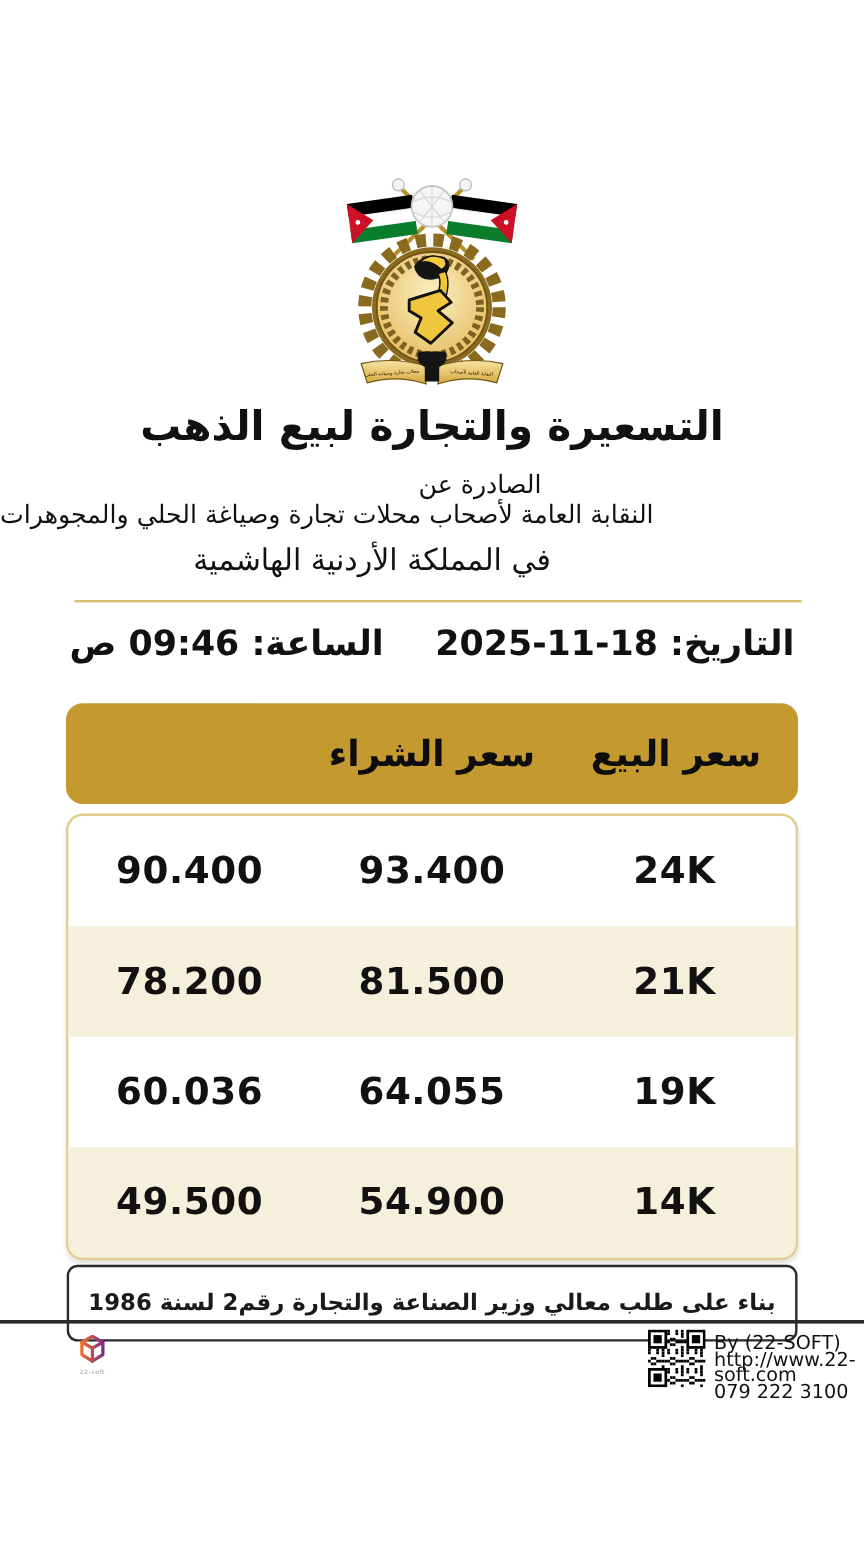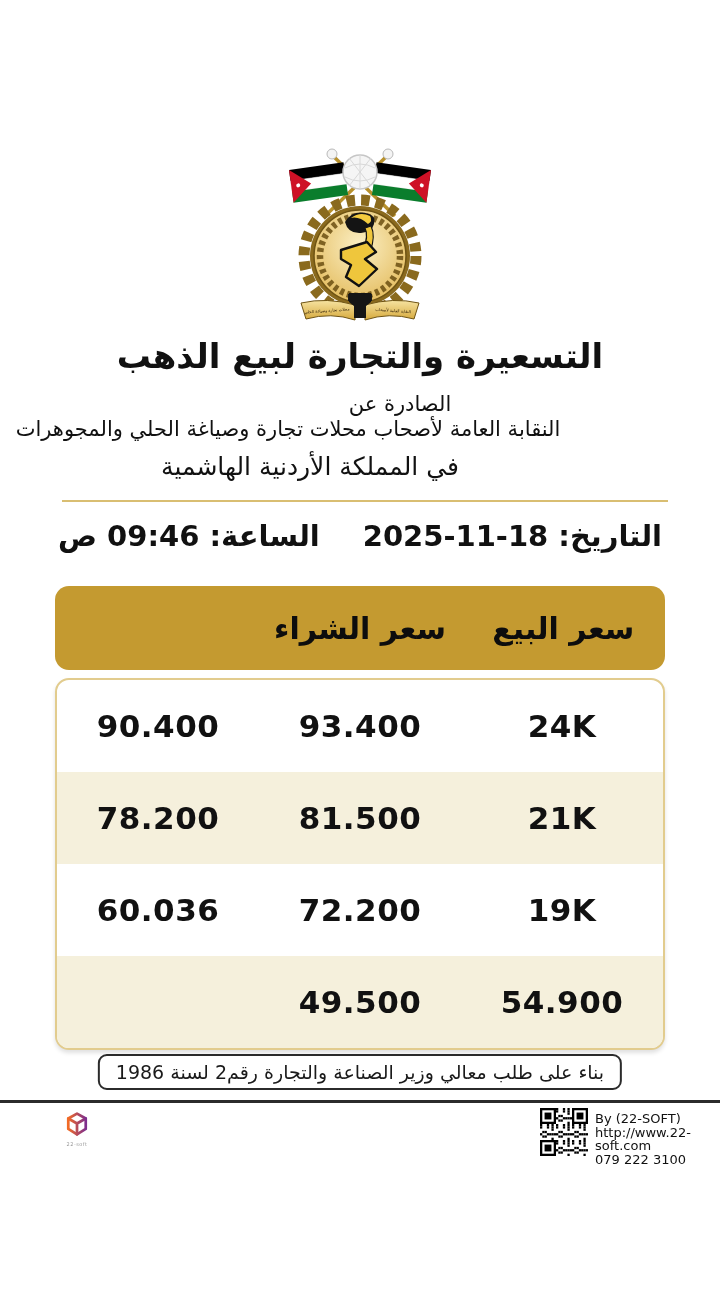--- a/index.html
+++ b/index.html
@@ -4,40 +4,40 @@
 <style>
   html,body{margin:0;padding:0;background:#fff;}
   .page{
     position:relative;width:720px;height:1300px;background:#ffffff;overflow:hidden;
     font-family:"DejaVu Sans","Liberation Sans",sans-serif;color:#111;
   }
   .emblem{position:absolute;left:50%;top:144px;transform:translateX(-50%);}
   .title{position:absolute;top:336px;left:0;width:720px;text-align:center;
          font-size:34px;font-weight:bold;direction:rtl;}
   .sub1{position:absolute;top:392px;left:0;width:720px;text-align:center;font-size:21px;direction:rtl;margin-left:40px;}
-  .sub2{position:absolute;top:417px;left:0;width:576px;text-align:center;font-size:21px;direction:rtl;}
+  .sub2{position:absolute;top:417px;left:0;width:576px;text-align:left;font-size:21px;direction:rtl;}
   .sub3{position:absolute;top:452px;left:0;width:620px;text-align:center;font-size:25px;direction:rtl;}
   .gold-sep{position:absolute;top:500px;left:62px;width:606px;height:2px;background:#D9BE72;}
   .date-row{position:absolute;top:519px;left:58px;width:604px;display:flex;
             justify-content:space-between;direction:rtl;font-size:29px;font-weight:bold;}
   .thead{position:absolute;top:586px;left:55px;width:610px;height:84px;background:#C49A30;
          border-radius:14px;display:grid;grid-template-columns:1fr 1fr 1fr;align-items:center;
          direction:rtl;text-align:center;font-size:30px;font-weight:bold;color:#0d0d0d;}
   .tbody{position:absolute;top:678px;left:55px;width:610px;height:372px;background:#fff;
          border:2px solid #E2CC8E;border-radius:14px;overflow:hidden;box-sizing:border-box;
          box-shadow:0 3px 4px rgba(0,0,0,0.12);display:flex;flex-direction:column;}
   .trow{flex:1;display:grid;grid-template-columns:1fr 1fr 1fr;align-items:center;direction:rtl;
         text-align:center;font-size:31px;font-weight:bold;letter-spacing:0.5px;}
   .trow.cream{background:#F5F0DC;}
   .note{position:absolute;top:1054px;left:50%;transform:translateX(-50%);
-        border:2px solid #2b2b2b;border-radius:9px;padding:5px 16px;font-size:19px;
-        direction:rtl;white-space:nowrap;color:#1a1a1a;background:#fff;}
+        border:2px solid #2b2b2b;border-radius:9px;padding:19px 16px;font-size:19px;
+        direction:rtl;white-space:nowrap;color:#1a1a1a;background:#fff;font-weight:bold;}
   .footer-line{position:absolute;top:1100px;left:0;width:720px;height:3px;background:#2b2b2b;}
   .qr{position:absolute;left:540px;top:1108px;}
-  .qr-text{position:absolute;left:595px;top:1112px;font-size:13px;line-height:13.5px;color:#111;
+  .qr-text{position:absolute;left:595px;top:1112px;font-size:16px;line-height:13.5px;color:#111;
            font-family:"DejaVu Sans","Liberation Sans",sans-serif;}
   .cube-logo{position:absolute;left:64px;top:1112px;width:26px;text-align:center;}
   .cube-caption{font-size:5px;color:#999;margin-top:1px;letter-spacing:0.5px;}
 </style>
 </head>
 <body>
 
 <div class="page">
 
   <svg class="emblem" viewBox="0 0 150 195" width="150" height="195">
@@ -124,24 +124,25 @@
       <span>93.400</span>
       <span>90.400</span>
     </div>
     <div class="trow cream">
       <span>21K</span>
       <span>81.500</span>
       <span>78.200</span>
     </div>
     <div class="trow">
       <span>19K</span>
-      <span>72.200</span>
+      <span>64.055</span>
       <span>60.036</span>
     </div>
     <div class="trow cream">
+      <span>14K</span>
       <span>54.900</span>
       <span>49.500</span>
     </div>
   </div>
 
   <div class="note">بناء على طلب معالي وزير الصناعة والتجارة رقم2 لسنة 1986</div>
 
   <div class="footer-line"></div>
 
   <div class="cube-logo">

